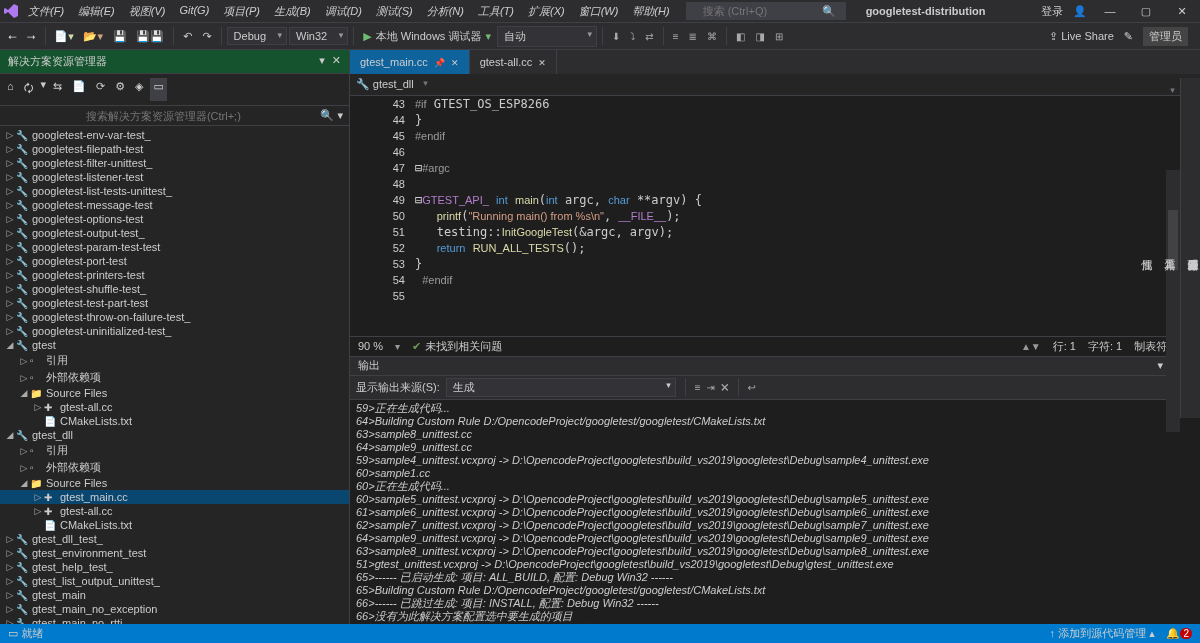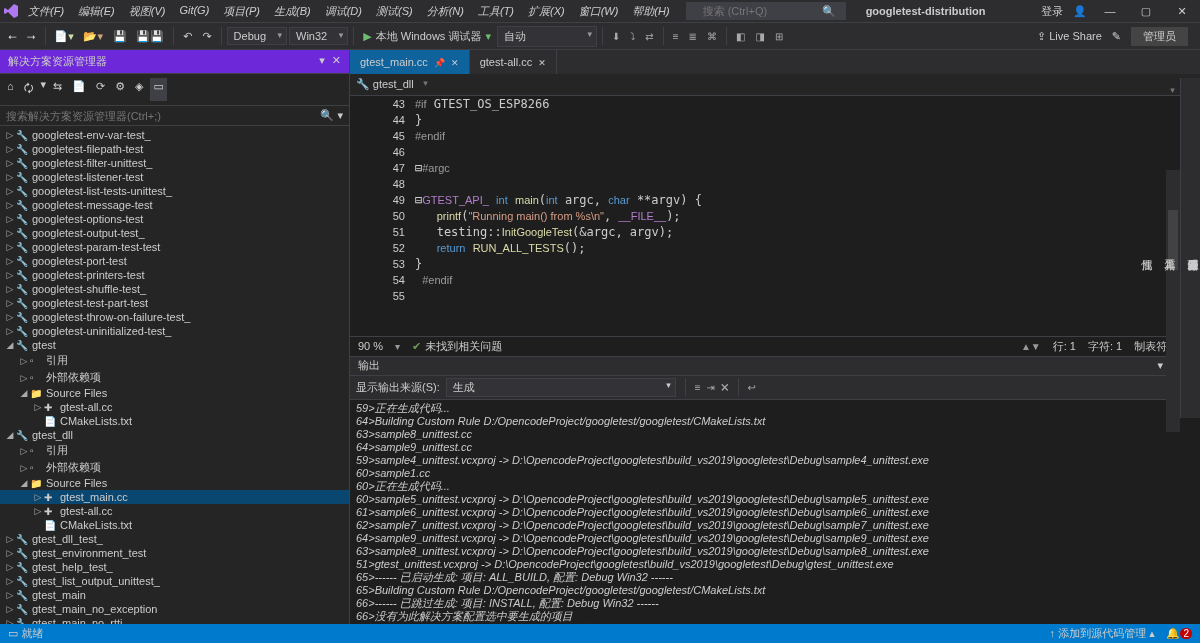--- a/index.html
+++ b/index.html
@@ -13,27 +13,27 @@
 .title-right { margin-left:auto; display:flex; align-items:center; gap:10px; padding-right:5px; }
 .win-btn { width:26px; text-align:center; }
 .toolbar { height:28px; background:#2d2d30; border-top:1px solid #3f3f46; border-bottom:1px solid #3f3f46; display:flex; align-items:center; padding:0 4px; gap:2px; }
 .tb-btn { padding:2px 4px; display:flex; align-items:center; }
 .tb-sep { width:1px; height:18px; background:#3f3f46; margin:0 3px; }
 .tb-dropdown { background:#333337; border:1px solid #3f3f46; padding:2px 20px 2px 6px; position:relative; }
 .tb-dropdown::after { content:"▾"; position:absolute; right:4px; font-size:9px; color:#999; }
 .play-btn { color:#6fbb6f; display:flex; align-items:center; gap:4px; }
 .main-area { display:flex; height:593px; }
 .sidebar { width:350px; background:#252526; border-right:1px solid #3f3f46; display:flex; flex-direction:column; }
-.panel-header { background:#6d28d9; padding:4px 8px; display:flex; justify-content:space-between; border-bottom:1px solid #3f3f46; }
+.panel-header { background:#14532d; padding:4px 8px; display:flex; justify-content:space-between; border-bottom:1px solid #3f3f46; }
 .panel-header .close::after { content:"▾"; margin-left:2px; }
 .panel-header .pin::after { content:" ✕"; margin-left:4px; }
 .sidebar-toolbar { padding:4px; display:flex; gap:4px; border-bottom:1px solid #3f3f46; }
 .sidebar-toolbar span { padding:2px 3px; }
 .sidebar-search { padding:3px 6px; border-bottom:1px solid #3f3f46; display:flex; align-items:center; }
-.sidebar-search input { background:transparent; border:none; color:#999; outline:none; flex:1; }
+.sidebar-search input { background:transparent; border:none; color:#999; outline:none; flex:1;text-align:center; }
 .tree { flex:1; overflow:auto; padding:2px 0; }
 .tree-row { display:flex; align-items:center; padding:1px 4px; white-space:nowrap; }
 .tree-row.selected { background:#094771; }
 .tree-row .exp { width:12px; text-align:center; font-size:9px; color:#aaa; }
 .tree-row .icon { width:16px; font-size:10px; }
 .tree-row .label { font-size:11px; }
 .indent-0 { padding-left:4px; }
 .indent-1 { padding-left:18px; }
 .indent-2 { padding-left:32px; }
 .right-col { flex:1; display:flex; flex-direction:column; background:#1e1e1e; position:relative; }
@@ -135,21 +135,21 @@
   <span class="tb-btn ico-sm">≡</span>
   <span class="tb-btn ico-sm">≣</span>
   <span class="tb-btn ico-sm">⌘</span>
   <span class="tb-sep"></span>
   <span class="tb-btn ico-sm">◧</span>
   <span class="tb-btn ico-sm">◨</span>
   <span class="tb-btn ico-sm">⊞</span>
   <div style="margin-left:auto;display:flex;align-items:center;gap:10px;padding-right:8px">
     <span>⇪ <span>Live Share</span></span>
     <span>✎</span>
-    <span style="background:#444;padding:2px 12px">管理员</span>
+    <span style="background:#444;padding:2px 6px">管理员</span>
   </div>
 </div>
 
 <div class="main-area">
 
   <div class="sidebar">
     <div class="panel-header">
       <span>解决方案资源管理器</span>
       <span><span class="close"></span><span class="pin"></span></span>
     </div>

